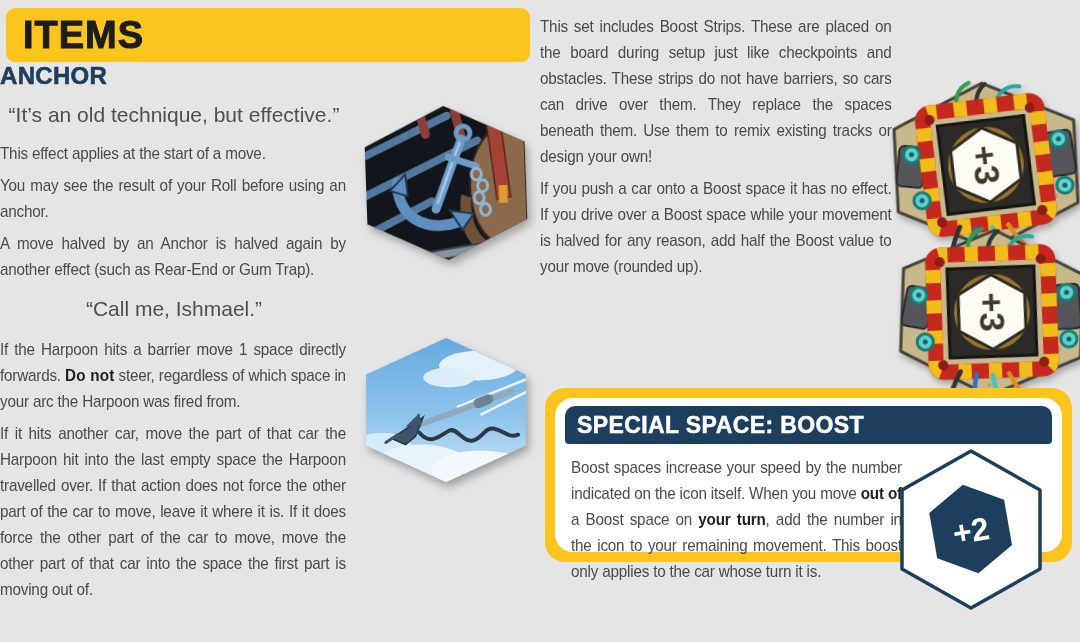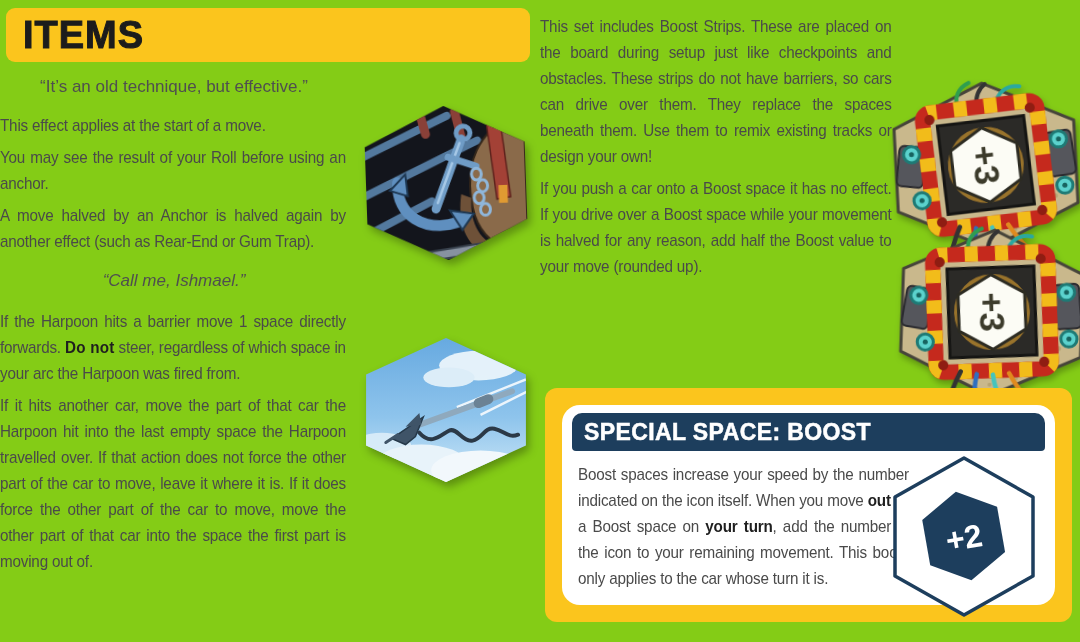--- a/index.html
+++ b/index.html
@@ -1,51 +1,51 @@
 <!DOCTYPE html>
 <html><head>
 <meta charset="utf-8">
 <style>
   html,body{margin:0;padding:0;background:#fff;}
   body{width:1080px;height:642px;overflow:hidden;font-family:"Liberation Sans",sans-serif;}
-  .page{position:relative;width:1080px;height:642px;background:#84cc16;}
+  .page{position:relative;width:1080px;height:642px;background:#e5e5e5;}
   .col-left{position:absolute;left:0;top:0;width:534px;height:642px;}
   .col-right{position:absolute;left:540px;top:0;width:540px;height:642px;}
 
   .bar{height:54px;margin-top:8px;background:#FBC51D;border-radius:9px;display:flex;align-items:center;}
   .bar-left{margin-left:6px;width:524px;}
   .bar-right{margin-left:8px;width:524px;}
   .bar .bar-title{font-size:38px;font-weight:900;color:#1c1c1c;padding-left:17px;letter-spacing:1px;
     -webkit-text-stroke:1px #1c1c1c;}
 
   h2.sect{color:#1d3e5d;font-size:24px;line-height:28px;font-weight:900;margin:0;letter-spacing:.3px;
     -webkit-text-stroke:.6px #1d3e5d;}
   .mt5{margin-top:5px;} .mt6{margin-top:6px;}
 
-  .quote{width:348px;text-align:center;color:#4f4f4f;font-size:17px;line-height:26px;margin:12px 0 12px;}
-  .quote2{margin:14px 0 14px;font-style:italic;}
+  .quote{width:348px;text-align:center;color:#4f4f4f;font-size:21px;line-height:26px;margin:12px 0 12px;}
+  .quote2{margin:14px 0 14px;}
 
   p.body{width:368px;transform:scaleX(.94);transform-origin:0 0;color:#4a4a4a;font-size:16.2px;
     line-height:26px;text-align:justify;margin:0 0 6px;letter-spacing:-.2px;}
   p.body b{color:#1f1f1f;font-weight:800;letter-spacing:.2px;}
   .first-p{margin-top:12px;}
   .col-right p.body{width:374px;}
   .col-right .first-p{margin-top:13px;}
 
   .hex-illo{position:absolute;filter:drop-shadow(3px 5px 4px rgba(0,0,0,.30));}
   .hex-anchor{left:362px;top:103px;width:168px;height:160px;transform:rotate(-2deg);}
   .hex-harpoon{left:362px;top:336px;width:168px;height:148px;}
 
   .boost-tiles{position:absolute;left:888px;top:80px;width:200px;height:320px;}
   .tile{position:absolute;width:192px;height:172px;filter:drop-shadow(2px 4px 3px rgba(0,0,0,.28));}
   .tile1{top:0;left:2px;transform:rotate(-3deg);}
   .tile2{top:147px;left:8px;transform:rotate(2deg);}
 
-  .special{position:absolute;left:5px;top:388px;width:527px;height:234px;background:#FBC51D;
-    border-radius:12px;box-sizing:border-box;padding:17px;}
+  .special{position:absolute;left:5px;top:388px;width:527px;height:174px;background:#FBC51D;
+    border-radius:20px;box-sizing:border-box;padding:10px;}
   .special-inner{position:relative;background:#fff;border-radius:18px;width:100%;height:100%;
     box-sizing:border-box;padding:8px 10px;}
   .special-header{background:#1d3e5d;border-radius:10px 10px 4px 4px;height:38px;display:flex;align-items:center;}
   .special-header .special-title{color:#fff;font-size:23px;font-weight:900;padding-left:12px;letter-spacing:.4px;
     -webkit-text-stroke:.5px #fff;}
   .special-body{width:352px;transform:scaleX(.94);transform-origin:0 0;margin:10px 0 0 6px;font-size:16.2px;
     line-height:26px;text-align:justify;color:#4a4a4a;letter-spacing:-.2px;}
   .special-body b{color:#1f1f1f;font-weight:800;}
   .plus2{position:absolute;right:16px;top:50px;width:150px;height:164px;}
 </style>
@@ -110,20 +110,21 @@
   </defs>
 </svg>
 
 <div class="page">
 
   <div class="col-left">
     <div class="bar bar-left">
       <span class="bar-title">ITEMS</span>
     </div>
 
+    <h2 class="sect mt5">ANCHOR</h2>
     <div class="quote">“It’s an old technique, but effective.”</div>
     <p class="body first-p">This effect applies at the start of a move.</p>
     <p class="body">You may see the result of your Roll before using an anchor.</p>
     <p class="body">A move halved by an Anchor is halved again by another effect (such as Rear-End or Gum Trap).</p>
 
     <div class="quote quote2">“Call me, Ishmael.”</div>
     <p class="body first-p"><span>If the Harpoon hits a barrier move 1 space directly forwards. </span><b>Do not</b><span> steer, regardless of which space in your arc the Harpoon was fired from.</span></p>
     <p class="body">If it hits another car, move the part of that car the Harpoon hit into the last empty space the Harpoon travelled over. If that action does not force the other part of the car to move, leave it where it is. If it does force the other part of the car to move, move the other part of that car into the space the first part is moving out of.</p>
   </div>
 

